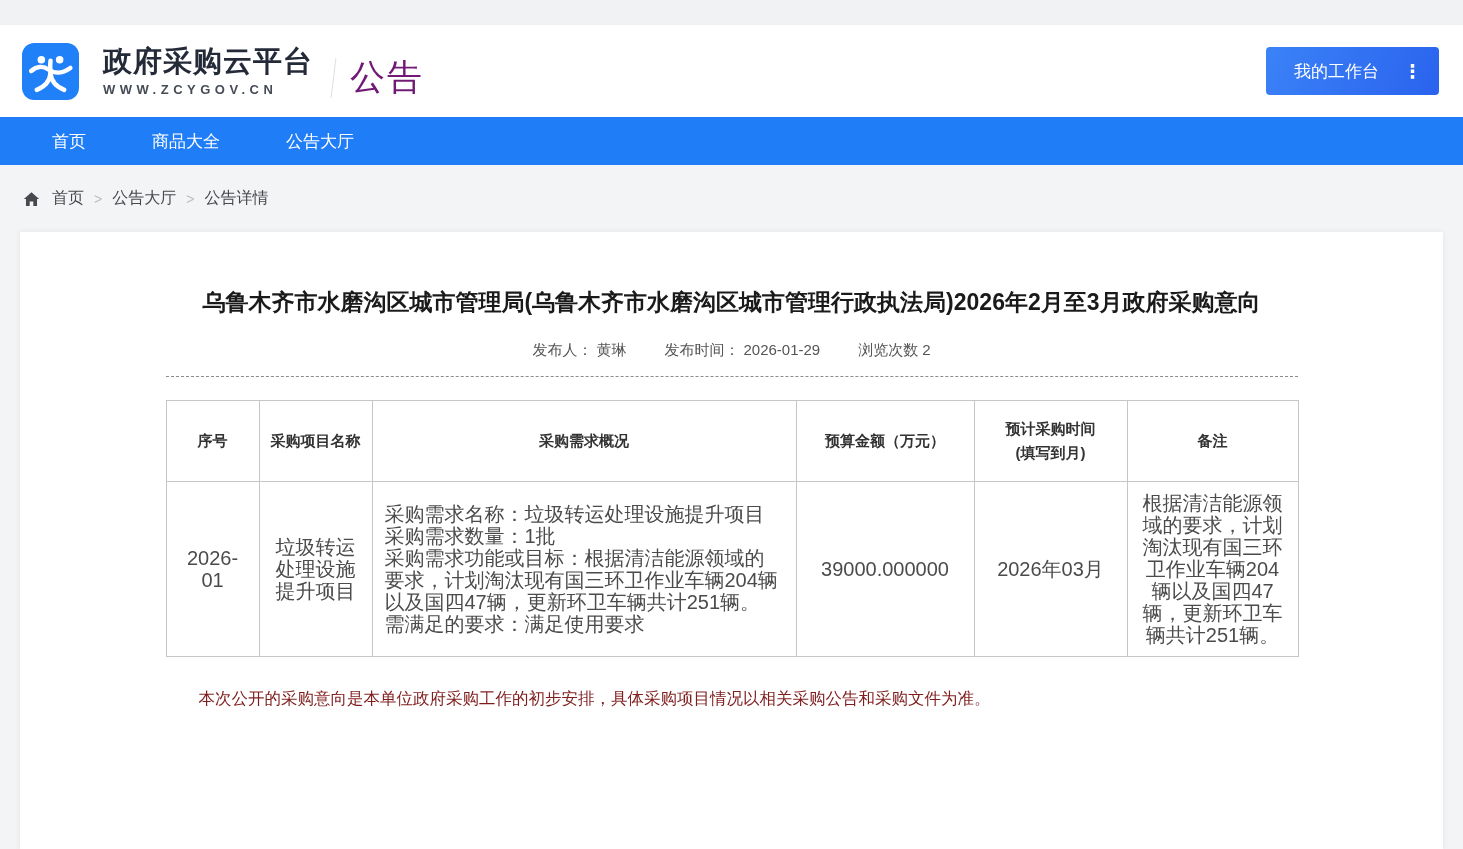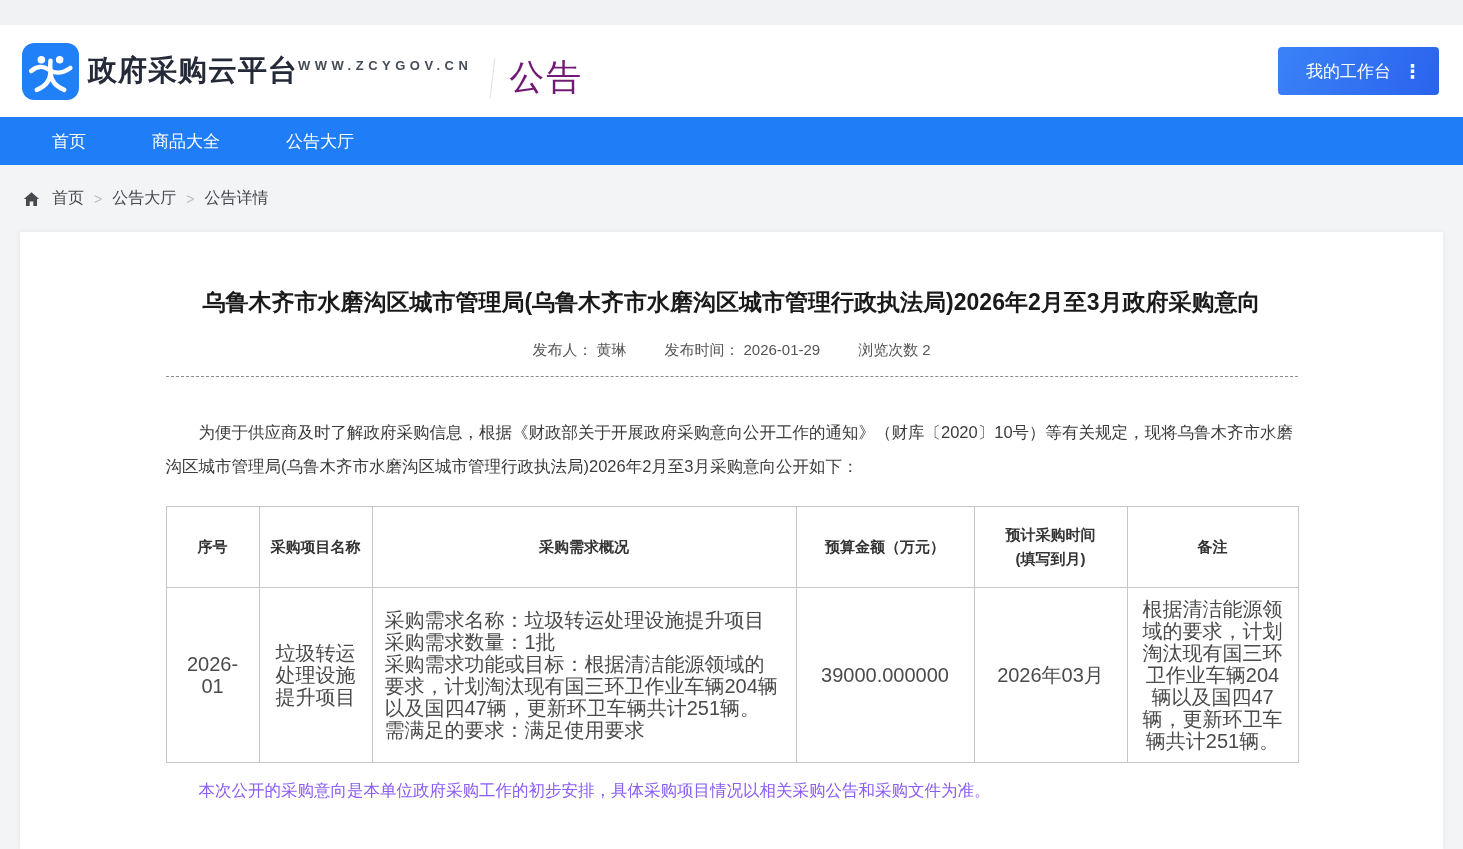--- a/index.html
+++ b/index.html
@@ -3,29 +3,29 @@
 <meta charset="utf-8">
 <style>
   * { margin:0; padding:0; box-sizing:border-box; }
   html,body { width:1463px; height:849px; overflow:hidden;
     font-family:"Liberation Sans","DejaVu Sans",sans-serif; background:#f3f4f6; }
 
   
   .top-strip { height:25px; background:#f1f2f4; }
   .site-header { height:92px; background:#ffffff; display:flex; align-items:center; padding:0 24px 0 22px; }
   .logo-box { width:57px; height:57px; flex:none; }
-  .brand { margin-left:9px; display:flex; flex-direction:row; }
+  .brand { margin-left:24px; display:flex; flex-direction:column; }
   .brand-title { font-size:29px; font-weight:800; color:#242a38; letter-spacing:1px; line-height:1.15; }
   .brand-url { font-size:13px; font-weight:600; color:#454c55; letter-spacing:4.5px; margin-top:4px; }
   .header-divider { width:1px; height:40px; background:#dde1e7; margin:14px 16px 0 20px; transform:rotate(7deg); }
   .section-label { font-size:35px; color:#701a75; margin-top:12px; letter-spacing:2px; }
   .header-spacer { flex:1; }
   .workbench-btn { height:48px; padding:0 17px 0 28px; border:none; border-radius:4px; cursor:pointer;
      background:linear-gradient(115deg,#3b82f7 0%,#2a63ee 100%); color:#fff; font-size:17px;
-     display:flex; align-items:center; gap:12px; font-family:inherit; }
+     display:flex; align-items:center; gap:24px; font-family:inherit; }
   .kebab { font-size:19px; line-height:1; letter-spacing:0; font-weight:700; }
 
   
   .main-nav { height:48px; background:#1e7df7; display:flex; align-items:center; padding-left:52px; gap:66px; }
   .nav-item { color:#ffffff; font-size:17px; cursor:pointer; }
 
   
   .breadcrumb { height:67px; display:flex; align-items:center; padding-left:23px; font-size:16px; color:#46484d; gap:10px; }
   .crumb { cursor:pointer; }
   .crumb-sep { color:#b8bcc4; font-size:14px; }
@@ -45,21 +45,21 @@
 
   table.po-table { width:100%; border-collapse:collapse; table-layout:fixed; margin-top:23px; }
   .po-table col.c1{width:93px} .po-table col.c2{width:113px} .po-table col.c3{width:424px}
   .po-table col.c4{width:178px} .po-table col.c5{width:153px} .po-table col.c6{width:171px}
   .po-table th { border:1px solid #c6c6c6; font-size:15px; font-weight:700; color:#333;
      height:81px; vertical-align:middle; text-align:center; padding:6px 10px; line-height:1.6; white-space:pre-line; }
   .po-table td { border:1px solid #c6c6c6; font-size:20px; color:#4b4b4b; vertical-align:middle;
      text-align:center; padding:10px 12px; line-height:22px; }
   .po-table td.demand-cell { text-align:left; }
 
-  .footer-note { margin-top:12px; font-size:16.5px; color:#8b5cf6; line-height:30px; text-indent:2em; }
+  .footer-note { margin-top:26px; font-size:16.5px; color:#7f1d1d; line-height:30px; text-indent:2em; }
 </style>
 </head>
 <body>
 
 <div class="top-strip"></div>
 
 <header class="site-header">
   <span class="logo-box">
     <svg viewBox="0 0 56 56" width="57" height="57">
       <rect width="56" height="56" rx="12" fill="#2080f7"></rect>
@@ -114,21 +114,20 @@
       <span class="meta-item">
         <span class="lbl">发布时间：</span><span>2026-01-29</span>
       </span>
       <span class="meta-item">
         <span class="lbl">浏览次数</span><span>2</span>
       </span>
     </div>
 
     <div class="dotted-divider"></div>
 
-    <p class="intro">为便于供应商及时了解政府采购信息，根据《财政部关于开展政府采购意向公开工作的通知》（财库〔2020〕10号）等有关规定，现将乌鲁木齐市水磨沟区城市管理局(乌鲁木齐市水磨沟区城市管理行政执法局)2026年2月至3月采购意向公开如下：</p>
 
     <table class="po-table">
       <colgroup>
           <col class="c1">
           <col class="c2">
           <col class="c3">
           <col class="c4">
           <col class="c5">
           <col class="c6">
         </colgroup>

